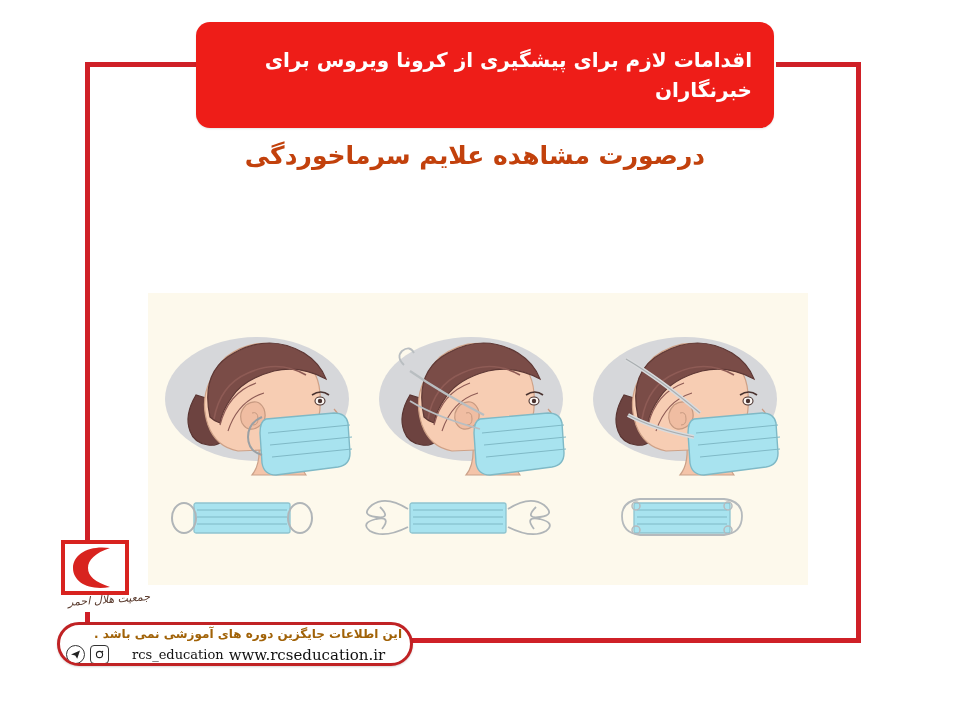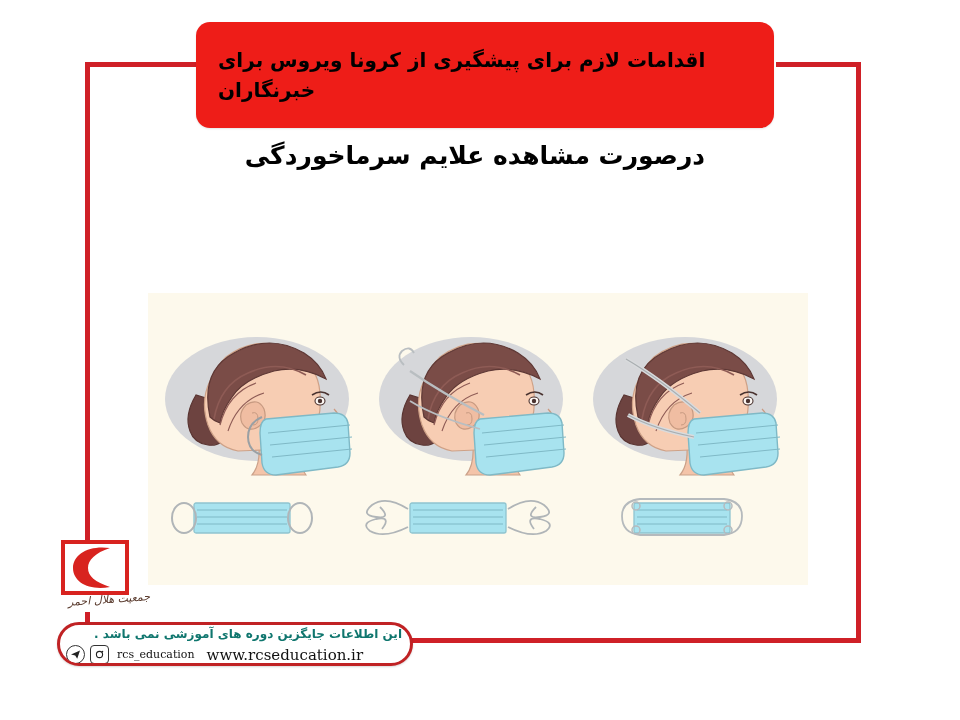--- a/index.html
+++ b/index.html
@@ -59,46 +59,46 @@
     width: 578px;
     height: 106px;
     background: #ee1d18;
     border-radius: 14px;
     display: flex;
     align-items: center;
     justify-content: center;
     box-shadow: 0 1px 2px rgba(0,0,0,0.10);
   }
   .title-chip .title-text {
-    color: #000000;
+    color: #ffffff;
     font-size: 20px;
     font-weight: bold;
     line-height: 1.5;
-    text-align: left;
+    text-align: right;
     padding: 0 22px;
     letter-spacing: 0px;
     direction: rtl;
   }
 
   
   .headline {
     position: absolute;
     left: 110px;
     top: 138px;
     width: 730px;
     text-align: center;
     direction: rtl;
     color: #111111;
   }
   .headline .line {
     font-size: 25px;
     font-weight: bold;
     line-height: 1.42;
     white-space: nowrap;
-    color: #000000;
+    color: #c2410c;
   }
 
   
   .illus {
     position: absolute;
     left: 148px;
     top: 293px;
     width: 660px;
     height: 292px;
     background: #fdf9ec;
@@ -152,21 +152,21 @@
     box-sizing: border-box;
     box-shadow: 0 1px 2px rgba(0,0,0,0.15);
     overflow: hidden;
   }
   .footer-line1 {
     position: absolute;
     right: 8px;
     top: 2px;
     font-size: 12px;
     font-weight: bold;
-    color: #0f766e;
+    color: #a16207;
     direction: rtl;
     white-space: nowrap;
   }
   .footer-line2 {
     position: absolute;
     left: 6px;
     top: 20px;
     display: flex;
     align-items: center;
     gap: 5px;
@@ -181,31 +181,30 @@
     align-items: center;
     justify-content: center;
     background: #ffffff;
     flex: 0 0 auto;
   }
   .soc-icon.square {
     border-radius: 4px;
   }
   .footer-handle {
     font-family: "DejaVu Serif", "Liberation Serif", serif;
-    font-size: 11px;
+    font-size: 13px;
     color: #111111;
     white-space: nowrap;
-    margin-left: 3px;
+    margin-left: 18px;
   }
   .footer-url {
     font-family: "DejaVu Serif", "Liberation Serif", serif;
     font-size: 15px;
     color: #111111;
     white-space: nowrap;
-    margin-left: 7px;
   }
 </style>
 </head>
 <body>
 
 <div class="poster">
 
   <div class="frame"></div>
   <div class="frame-gap-top"></div>
   <div class="frame-gap-left"></div>

